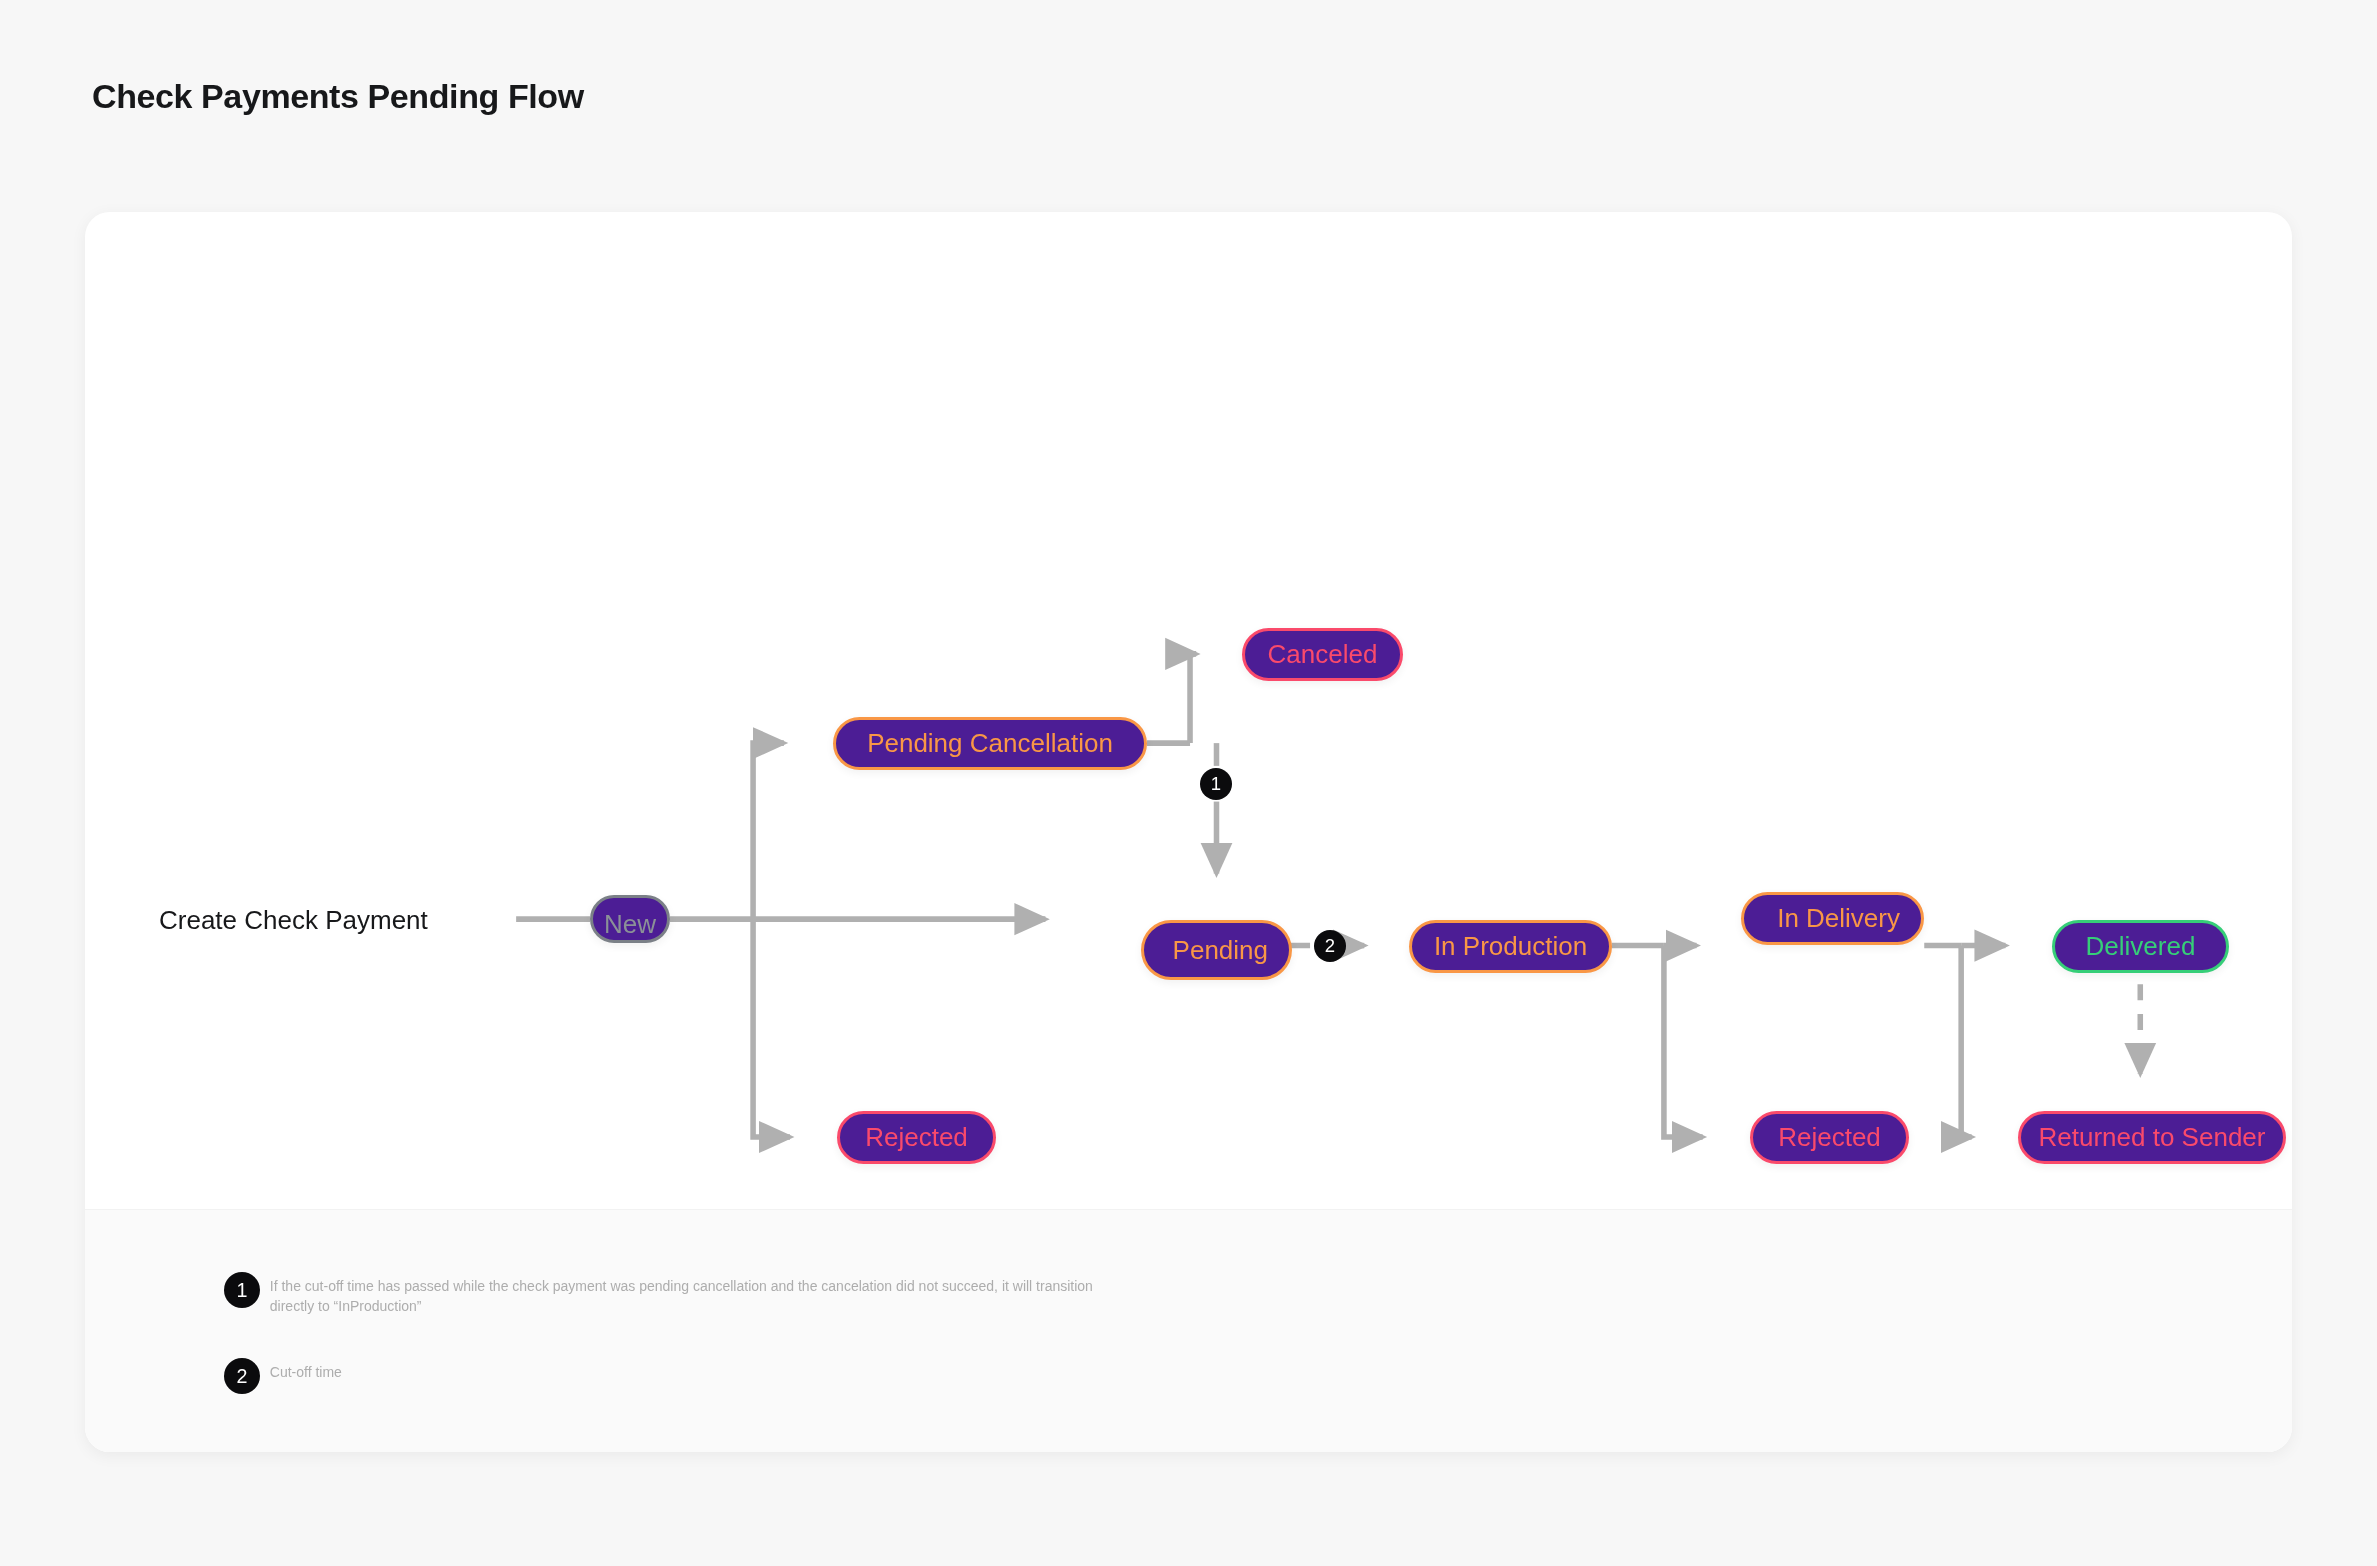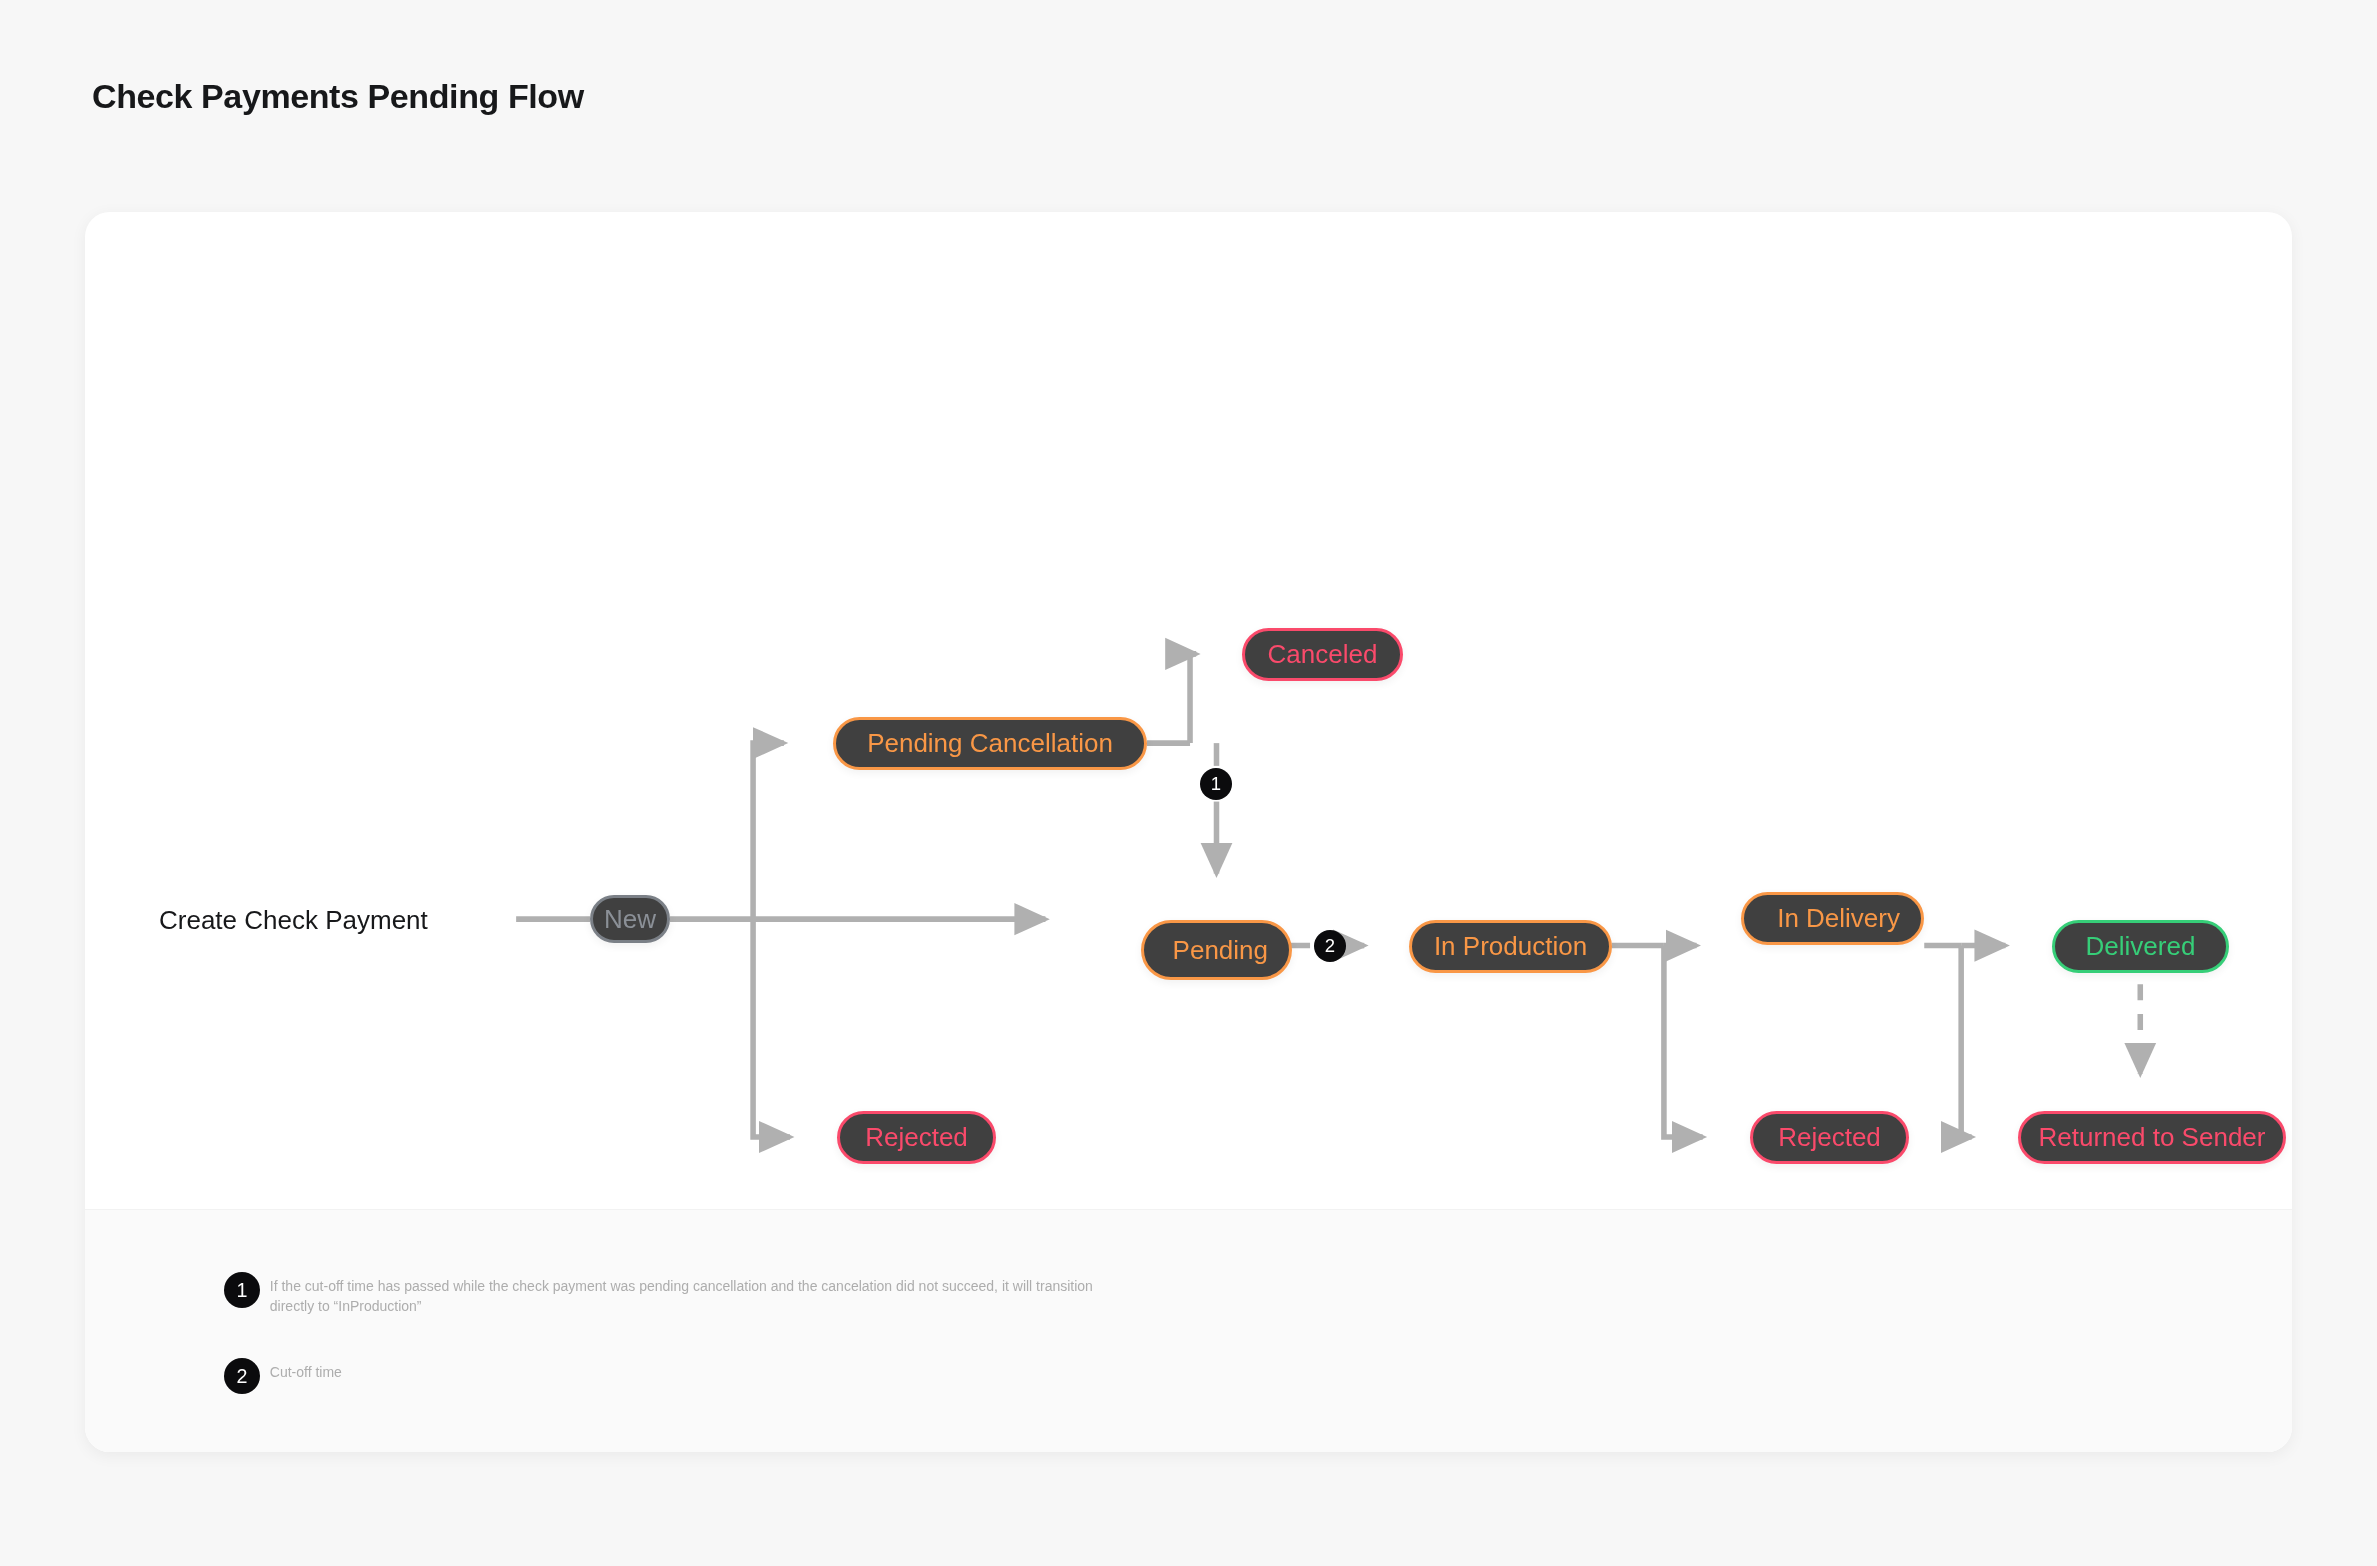--- a/index.html
+++ b/index.html
@@ -52,30 +52,30 @@
     width: 2207px;
     height: 997px;
   }
 
   .node {
     position: absolute;
     box-sizing: border-box;
     display: flex;
     align-items: center;
     justify-content: center;
-    background: #404040;
+    background: #4c1d95;
     border-width: 3.1px;
     border-style: solid;
     border-radius: 615px;
     font-size: 26px;
     white-space: nowrap;
     box-shadow: 0 3.1px 8.6px rgba(0,0,0,0.06);
     padding: 0 21px;
   }
-  .node.gray   { border-color: #7b8087; color: #8b9097; }
+  .node.gray   { border-color: #7b8087; color: #8b9097; align-items: flex-end; }
   .node.orange { border-color: #f99746; color: #f99746; }
   .node.pink   { border-color: #fa4a6b; color: #fa4a6b; }
   .node.green  { border-color: #36ce78; color: #36ce78; }
 
   #start-label {
     position: absolute;
     font-size: 26px;
     font-weight: normal;
     color: #17181a;
     white-space: nowrap;

